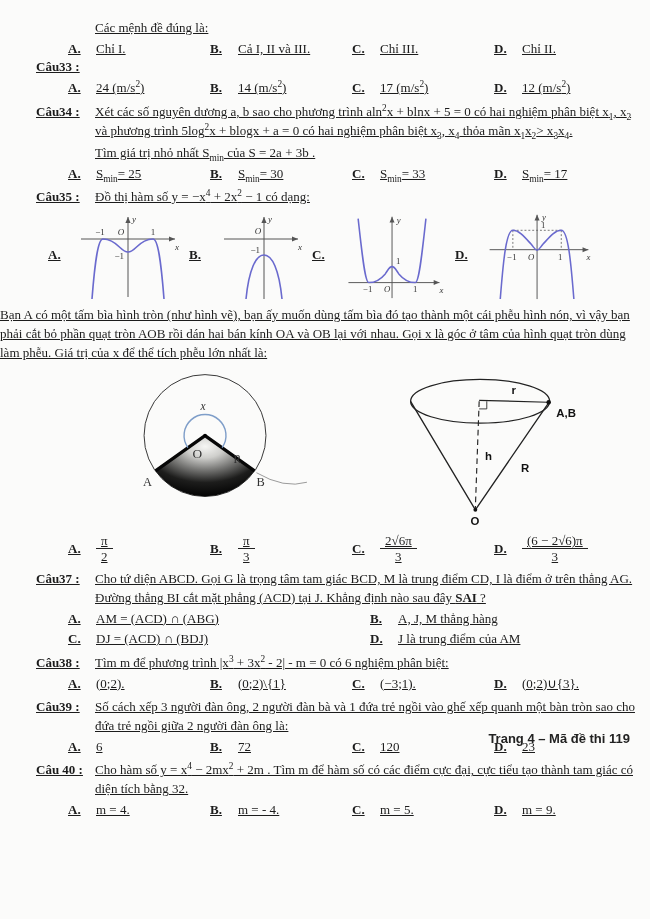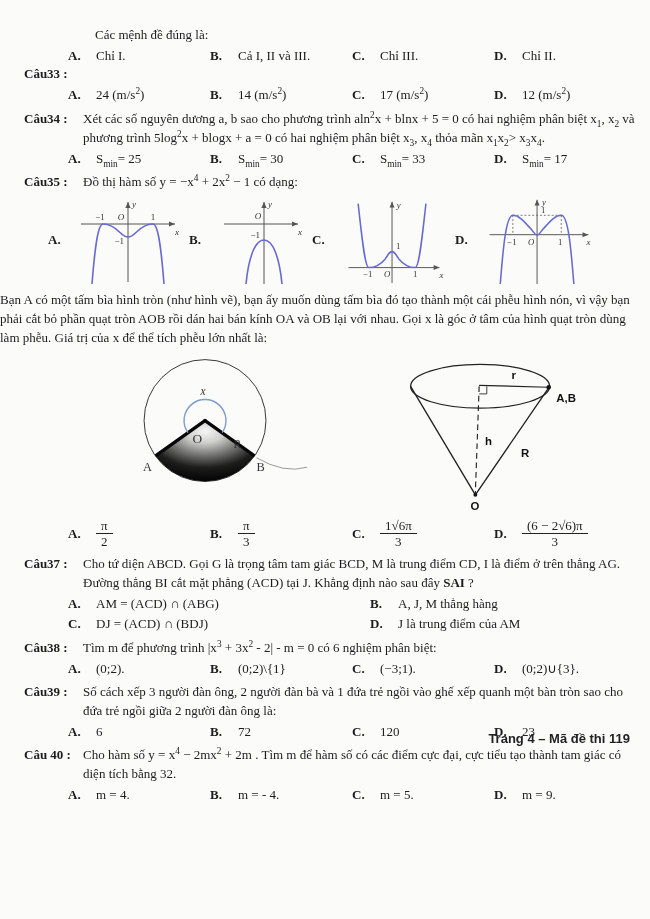--- a/index.html
+++ b/index.html
@@ -1,21 +1,21 @@
 <!DOCTYPE html>
 <html><head>
 <meta charset="utf-8">
 <style>
   html,body{margin:0;padding:0;}
   body{width:650px;height:919px;background:#fbfbfa;overflow:hidden;
        font-family:"Liberation Serif", serif;color:#1c1c1c;font-size:13px;}
-  .page{position:relative;width:650px;height:772px;padding-top:26px;box-sizing:border-box;}
+  .page{position:relative;width:650px;height:772px;padding-top:19px;box-sizing:border-box;text-decoration:underline;}
   .q{margin-bottom:5px;}
   .qhead{display:flex;}
-  .qlabel{font-weight:700;width:59px;margin-left:24px;flex-shrink:0;line-height:1.46;}
+  .qlabel{font-weight:700;width:59px;margin-left:36px;flex-shrink:0;line-height:1.46;}
   .qtext{flex:1;padding-right:14px;line-height:1.46;}
   .indent{margin-left:95px;padding-right:14px;line-height:1.46;}
   .answers{display:grid;grid-template-columns:142px 142px 142px 1fr;margin-left:68px;margin-top:2px;line-height:1.42;}
   .answers.two{grid-template-columns:302px 1fr;}
   .ans{display:flex;gap:10px;}
   .ans.center{align-items:center;}
   .ltr{font-weight:700;min-width:18px;}
   sup,sub{font-size:0.72em;line-height:0;}
   .frac{display:inline-flex;flex-direction:column;align-items:center;vertical-align:middle;line-height:1.18;}
   .frac .fnum{padding:0 5px;border-bottom:1.2px solid #222;}
@@ -78,20 +78,21 @@
           <span>12 (m/s<sup>2</sup>)</span>
         </div>
     </div>
   </div>
 
   <div class="q">
     <div class="qhead">
       <div class="qlabel">Câu34 :</div>
       <div class="qtext">
         <div>Xét các số nguyên dương a, b sao cho phương trình aln<sup>2</sup>x + blnx + 5 = 0 có hai nghiệm phân biệt x<sub>1</sub>, x<sub>2</sub> và phương trình 5log<sup>2</sup>x + blogx + a = 0 có hai nghiệm phân biệt x<sub>3</sub>, x<sub>4</sub>  thỏa mãn x<sub>1</sub>x<sub>2</sub>&gt; x<sub>3</sub>x<sub>4</sub>.</div>
+        <div style="margin-top:3px;">Tìm giá trị nhỏ nhất S<sub>min</sub> của  S = 2a + 3b .</div>
       </div>
     </div>
     <div class="answers">
       <div class="ans">
           <span class="ltr">A.</span>
           <span>S<sub>min</sub>= 25</span>
         </div>
       <div class="ans">
           <span class="ltr">B.</span>
           <span>S<sub>min</sub>= 30</span>
@@ -228,21 +229,21 @@
       <div class="ans center">
           <span class="ltr">B.</span>
           <span class="frac">
             <span class="fnum">π</span>
             <span class="fden">3</span>
           </span>
         </div>
       <div class="ans center">
           <span class="ltr">C.</span>
           <span class="frac">
-            <span class="fnum">1√6π</span>
+            <span class="fnum">2√6π</span>
             <span class="fden">3</span>
           </span>
         </div>
       <div class="ans center">
           <span class="ltr">D.</span>
           <span class="frac">
             <span class="fnum">(6 − 2√6)π</span>
             <span class="fden">3</span>
           </span>
         </div>

